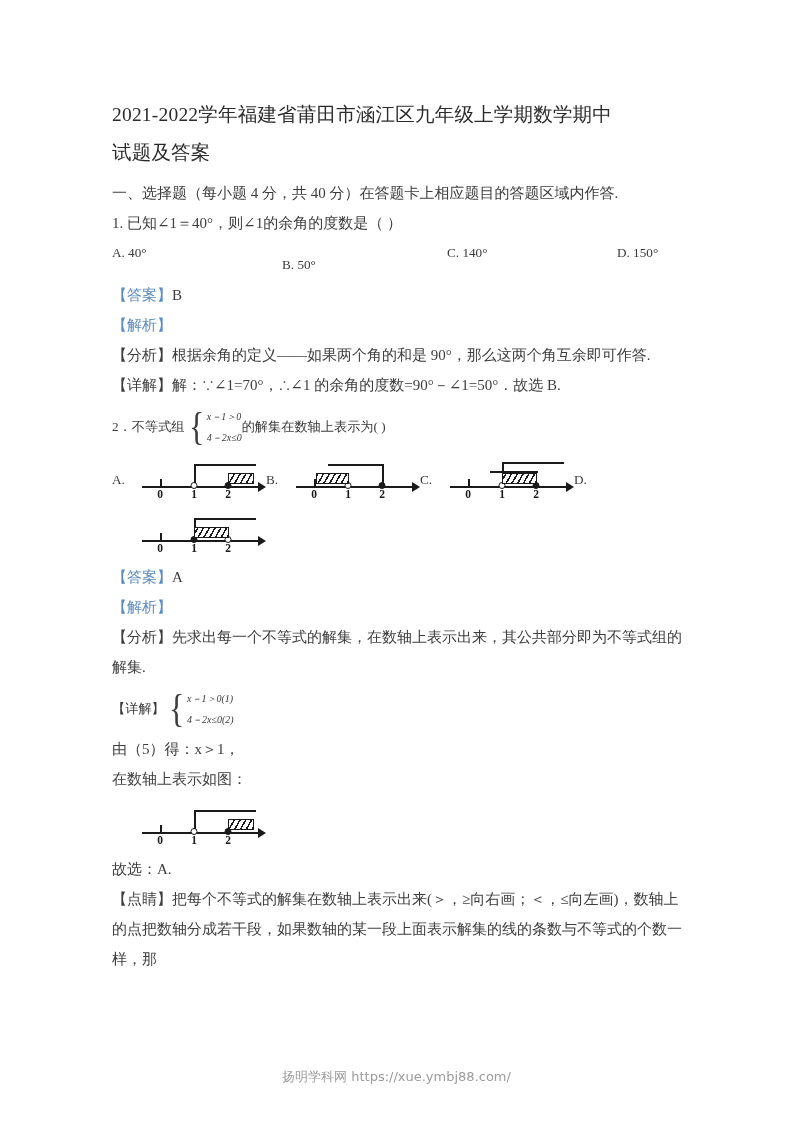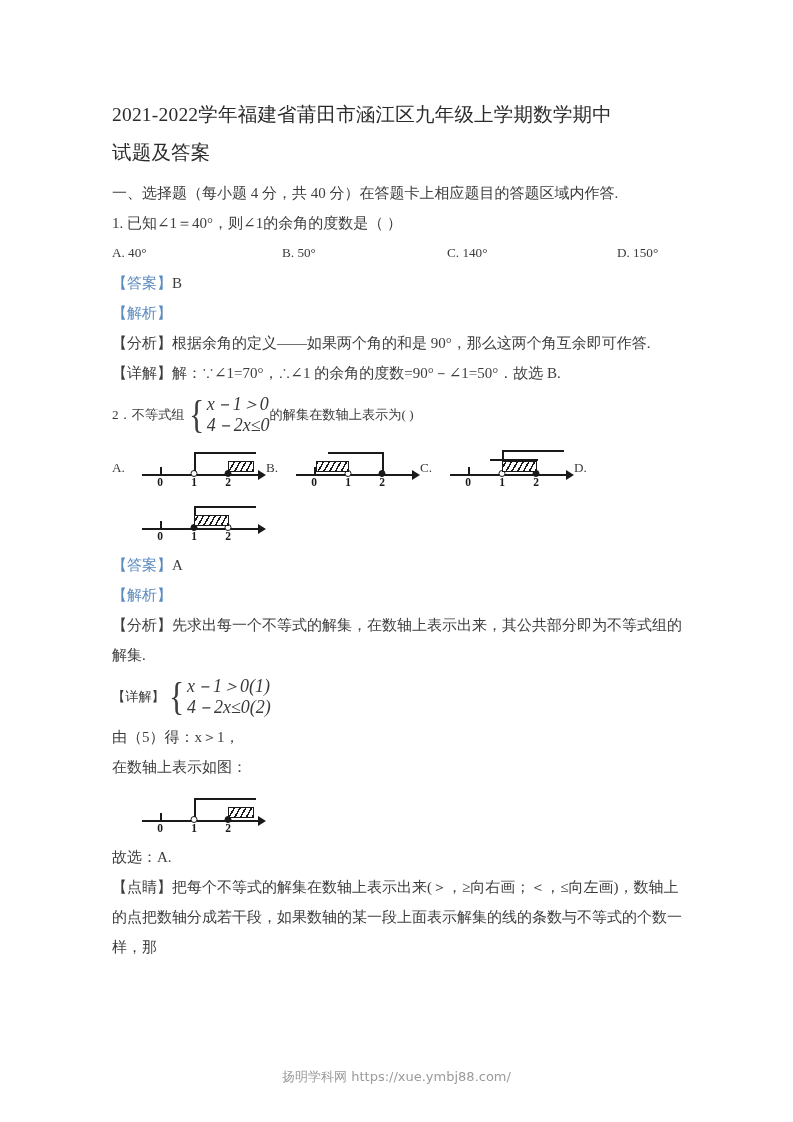--- a/index.html
+++ b/index.html
@@ -48,21 +48,21 @@
   .opts {
     font-size: 13.2px;
     line-height: 30px;
     display: flex;
     width: 570px;
   }
   .opts .o {
     display: inline-block;
   }
   .o1 { width: 170px; }
-  .o2 { width: 165px; }
+  .o2 { width: 165px; margin-top: 12px; }
   .o3 { width: 170px; }
   .o4 { width: 65px; }
   .sysline {
     display: flex;
     align-items: center;
     font-size: 13.2px;
     line-height: 26px;
     margin-top: 6px;
     margin-bottom: 4px;
   }
@@ -73,21 +73,21 @@
     font-family: "Liberation Serif", serif;
     font-weight: 300;
     margin: 0 1px 0 2px;
     color: #3d3d3d;
     transform: scaleX(0.8);
   }
   .sysrows {
     display: flex;
     flex-direction: column;
     font-style: italic;
-    font-size: 18px;
+    font-size: 10px;
     line-height: 21px;
   }
   .sysrows span { white-space: nowrap; }
   .trail { white-space: nowrap; align-self: center; }
 
   
   .fig-row {
     display: flex;
     align-items: flex-end;
     font-size: 13.2px;

